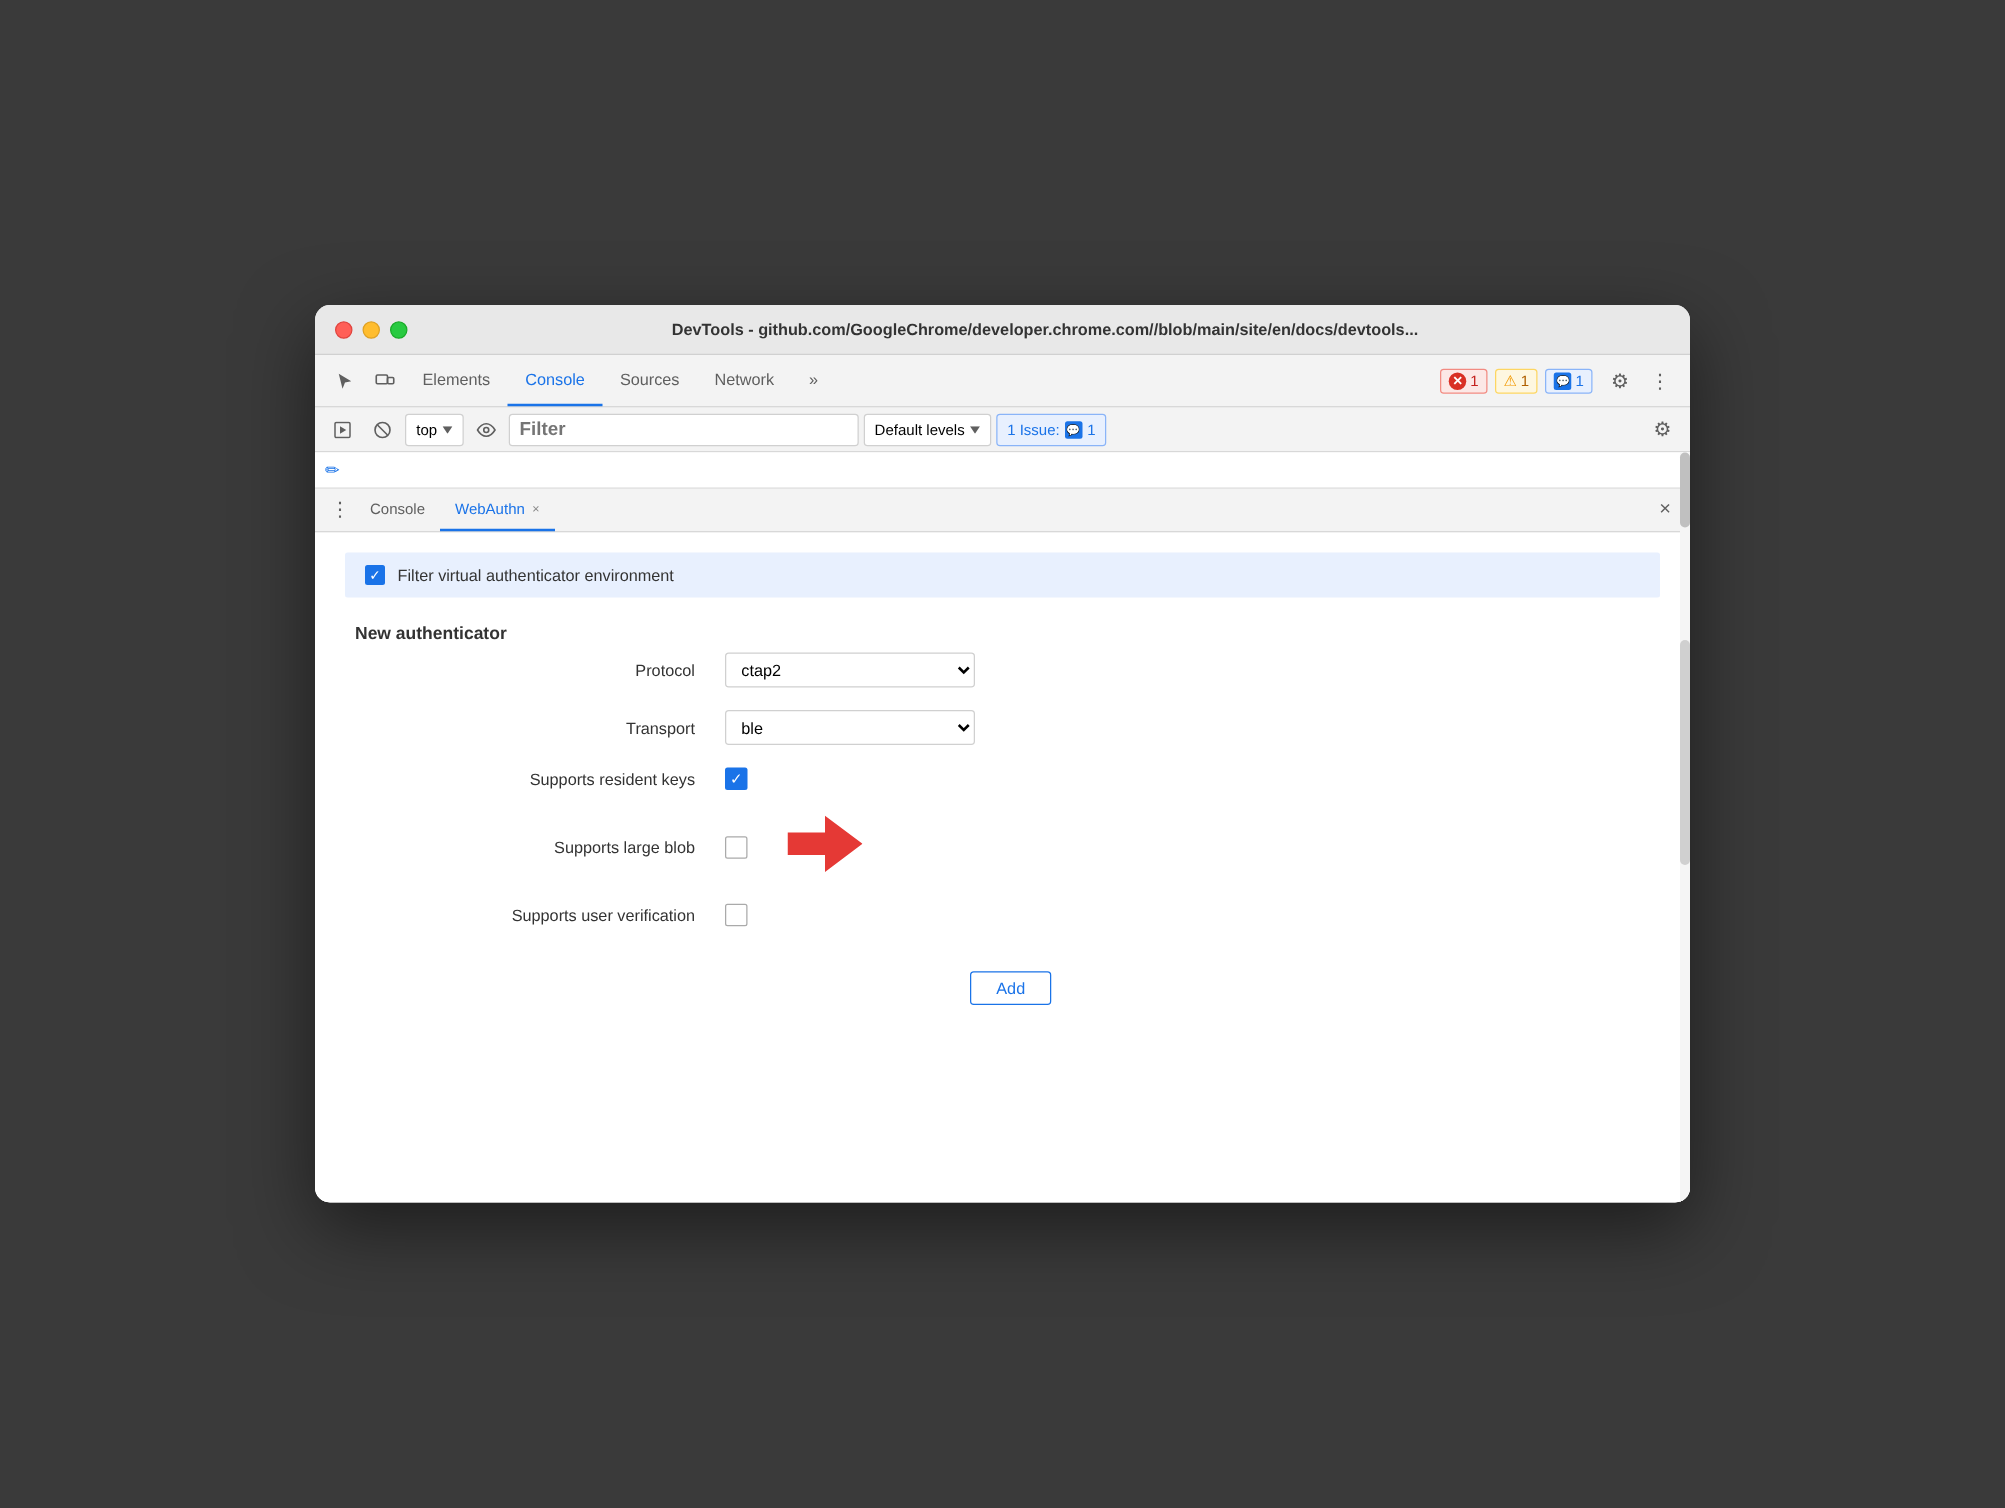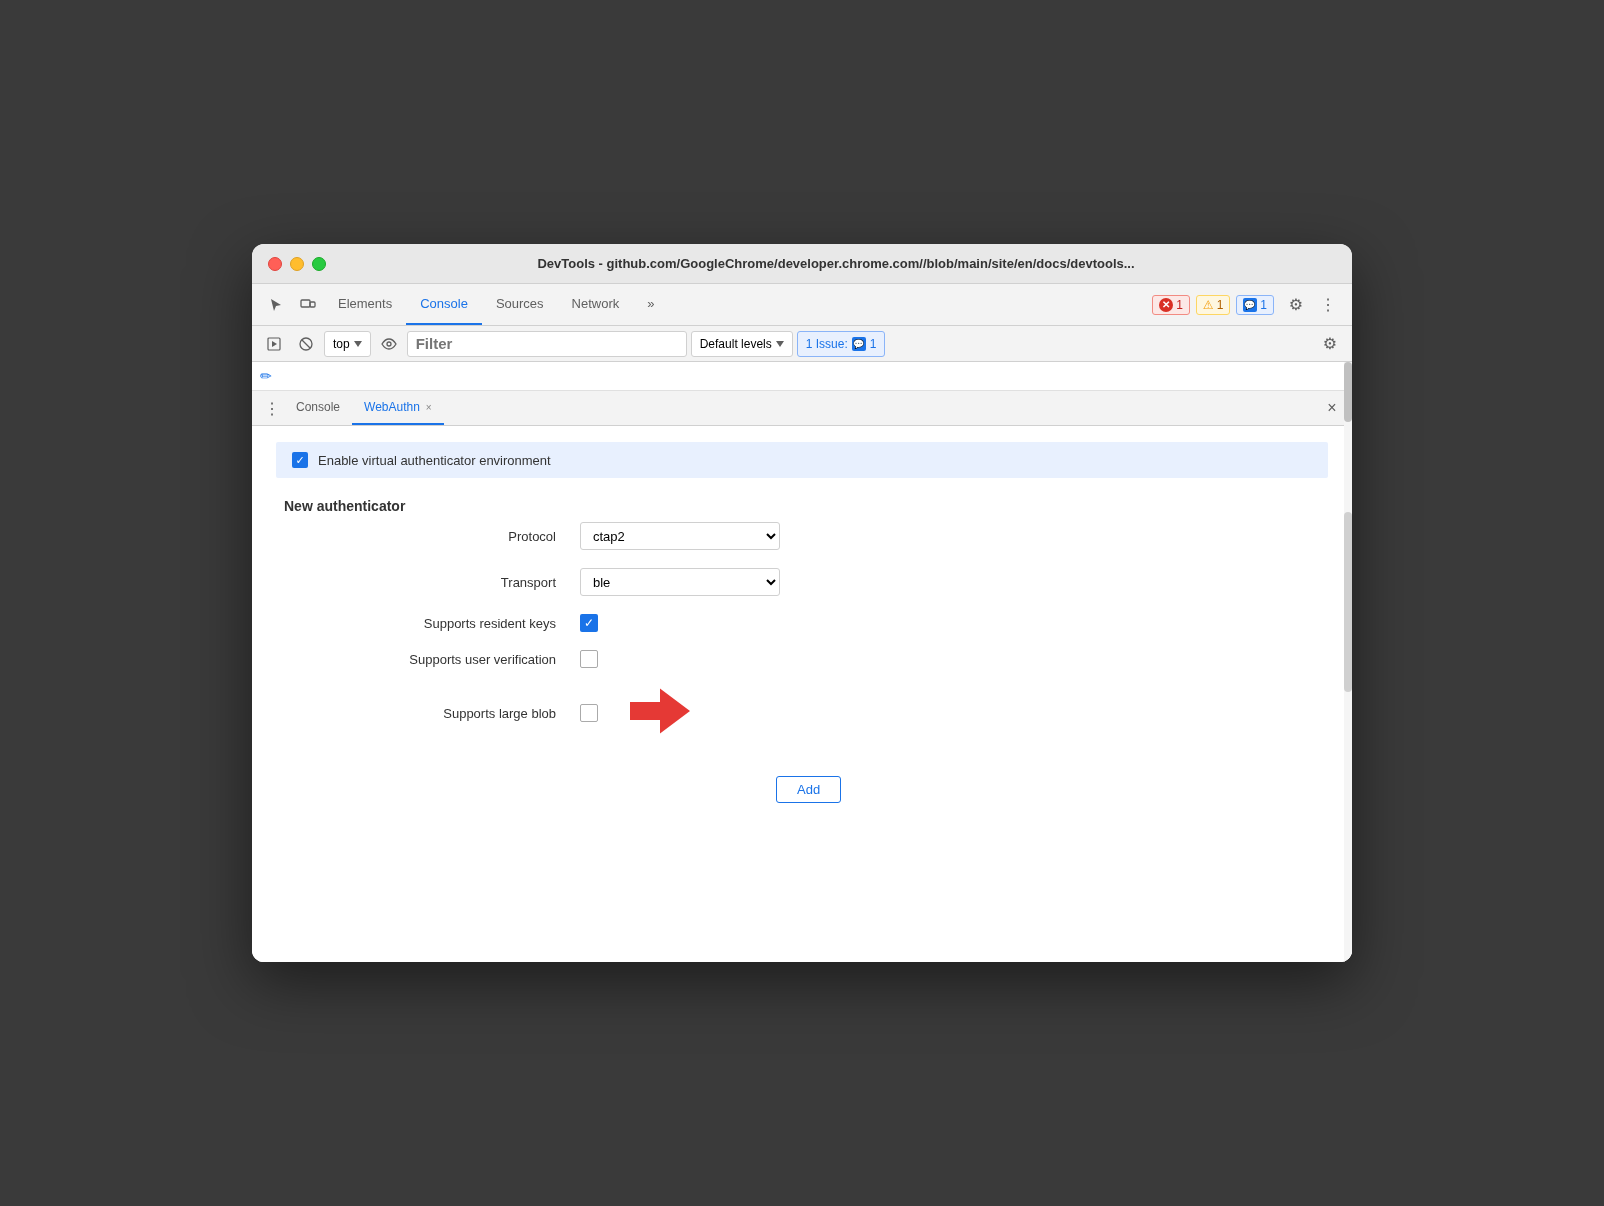--- a/index.html
+++ b/index.html
@@ -543,21 +543,21 @@
         <span class="panel-tab-close">×</span>
       </div>
       <div class="panel-tab-spacer"></div>
       <span class="panel-close-btn">×</span>
     </div>
 
     <div class="webauthn-content">
 
       <div class="enable-row">
         <div class="checkbox-blue">✓</div>
-        <span class="enable-label">Enable virtual authenticator environment</span>
+        <span class="enable-label">Filter virtual authenticator environment</span>
       </div>
 
       <div class="new-auth-title">New authenticator</div>
 
       <div class="form-grid">
 
         <div class="form-row">
           <span class="form-label">Protocol</span>
           <select class="form-select">
             <option>ctap2</option>
@@ -574,34 +574,34 @@
             <option>internal</option>
           </select>
         </div>
 
         <div class="form-row">
           <span class="form-label">Supports resident keys</span>
           <div class="form-checkbox-blue">✓</div>
         </div>
 
         <div class="form-row">
-          <span class="form-label">Supports user verification</span>
-          <div class="form-checkbox-empty"></div>
-        </div>
-
-        <div class="form-row">
           <span class="form-label">Supports large blob</span>
           <div class="form-checkbox-empty"></div>
 
           <div style="margin-left:8px;">
             <svg class="arrow-svg" viewBox="0 0 80 60" xmlns="http://www.w3.org/2000/svg">
               <polygon points="80,30 40,0 40,18 0,18 0,42 40,42 40,60" fill="#e53935"></polygon>
             </svg>
           </div>
         </div>
+
+        <div class="form-row">
+          <span class="form-label">Supports user verification</span>
+          <div class="form-checkbox-empty"></div>
+        </div>
       </div>
 
       <div style="margin-top:16px; margin-left:60px; display:flex; align-items:center; padding-left:220px;">
         <button class="add-button">Add</button>
       </div>
     </div>
 
     <div style="position:absolute; right:0; top:120px; bottom:0; width:8px; background:#f5f5f5;">
       <div style="width:8px; height:180px; background:#d0d0d0; border-radius:4px; margin-top:30px;"></div>
     </div>

